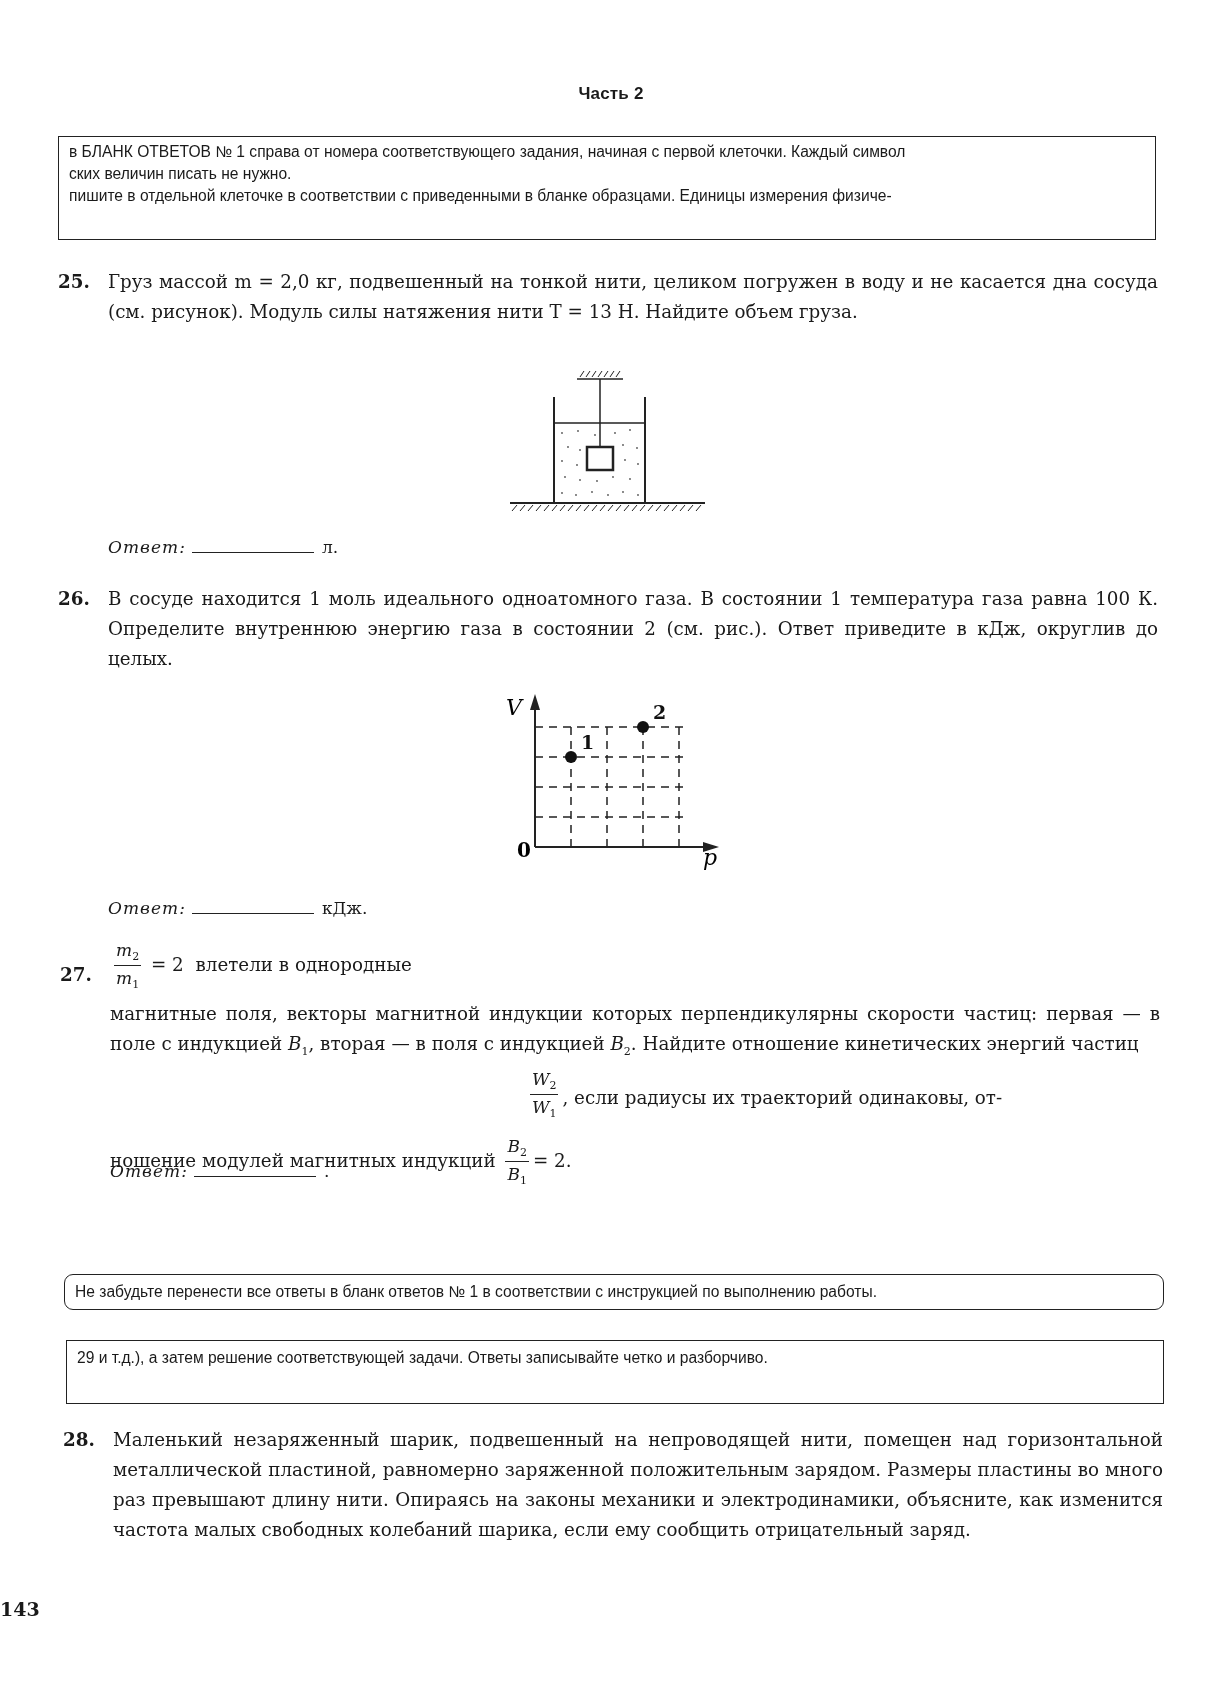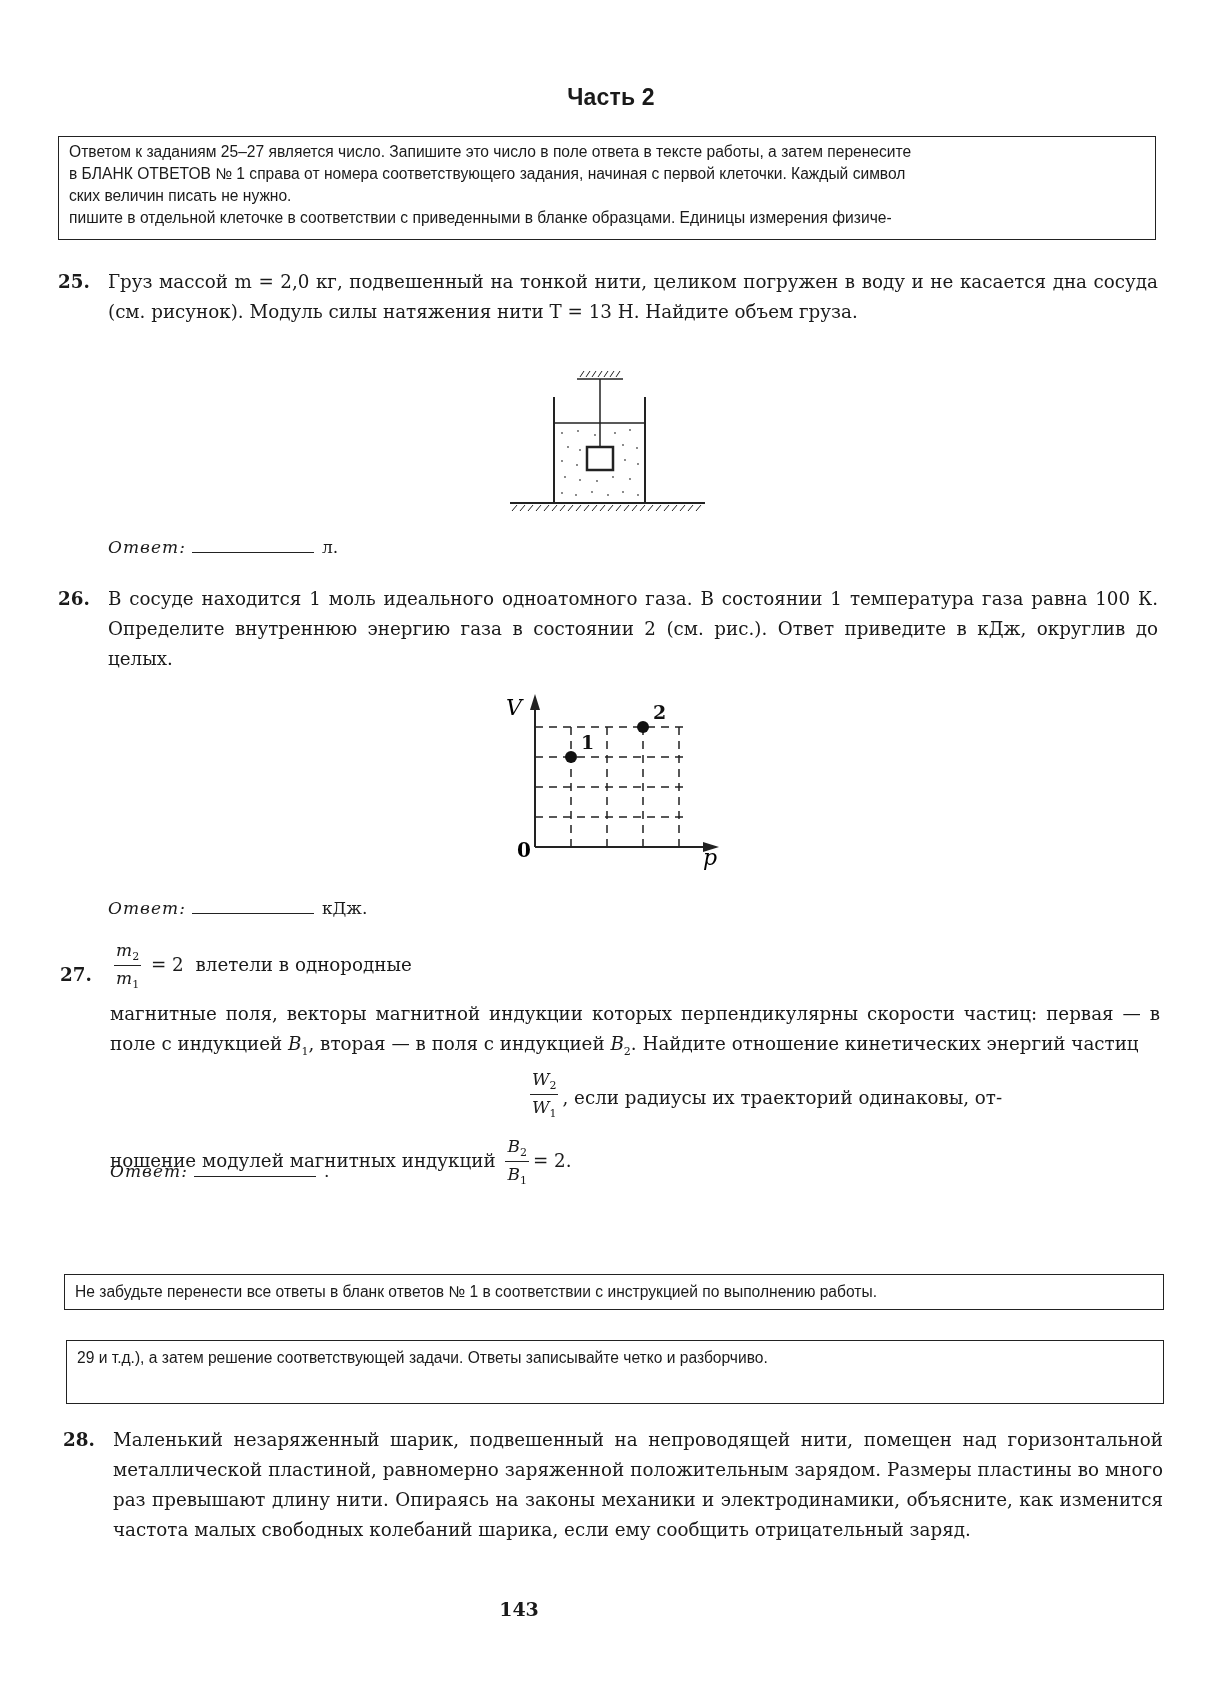--- a/index.html
+++ b/index.html
@@ -1,50 +1,49 @@
 <!DOCTYPE html>
 <html><head>
 <meta charset="utf-8">
 <style>
   html, body { margin: 0; padding: 0; background: #ffffff; }
   body { width: 1222px; height: 1706px; position: relative; overflow: hidden; color: #1a1a1a; }
-  .part-title { position: absolute; top: 84px; left: 0; width: 1222px; text-align: center; font-family: "Liberation Sans", sans-serif; font-weight: bold; font-size: 23px; letter-spacing: 0.2px; }
+  .part-title { position: absolute; top: 84px; left: 0; width: 1222px; text-align: center; font-family: "Liberation Sans", sans-serif; font-weight: bold; font-size: 17px; letter-spacing: 0.2px; }
   .box { position: absolute; border: 1.6px solid #222; box-sizing: border-box; font-family: "Liberation Sans", sans-serif; font-size: 15.6px; line-height: 22px; color: #1a1a1a; }
   .box1 { left: 58px; top: 136px; width: 1098px; height: 104px; padding: 4px 10px; }
-  .box2 { left: 64px; top: 1274px; width: 1100px; height: 36px; padding: 6px 10px; }
+  .box2 { left: 64px; top: 1274px; width: 1100px; height: 36px; padding: 6px 10px; border-radius: 9px; }
   .box3 { left: 66px; top: 1340px; width: 1098px; height: 64px; padding: 6px 10px; }
   .task { position: absolute; font-family: "DejaVu Serif", "Liberation Serif", serif; font-size: 18.3px; line-height: 30px; text-align: justify; color: #1a1a1a; }
   .task .num { position: absolute; left: -50px; top: 0; font-weight: bold; }
   .task p { margin: 0; }
   .t25 { left: 108px; top: 267px; width: 1050px; }
   .t26 { left: 108px; top: 584px; width: 1050px; }
   .t27 { left: 110px; top: 960px; width: 1050px; }
   .t28 { left: 113px; top: 1425px; width: 1050px; }
   .answer { position: absolute; font-family: "DejaVu Serif", "Liberation Serif", serif; font-size: 17px; }
   .answer .lbl { font-style: italic; letter-spacing: 1px; }
   .answer .blank { display: inline-block; width: 122px; border-bottom: 1.5px solid #222; margin: 0 8px 0 6px; height: 16px; vertical-align: baseline; }
   .a25 { left: 108px; top: 536px; }
   .a26 { left: 108px; top: 897px; }
   .a27 { left: 110px; top: 1160px; }
   .frac { display: inline-block; vertical-align: middle; font-style: italic; line-height: 1; margin: 0 4px; }
   .frac .top, .frac .bot { display: block; padding: 0 2px; font-size: 17px; }
   .frac .top { border-bottom: 1.2px solid #222; padding-bottom: 3px; }
   .frac .bot { padding-top: 4px; }
   .frac sub { font-size: 11px; font-style: normal; }
   .it { font-style: italic; }
-  .page-number { position: absolute; top: 1598px; left: 0; width: 1038px; text-align: center; font-family: "DejaVu Serif", serif; font-weight: bold; font-size: 19px; }
+  .page-number { position: absolute; top: 1598px; left: 0; width: 1038px; font-family: "DejaVu Serif", serif; font-weight: bold; font-size: 19px; }
   .fig { position: absolute; }
 </style>
 </head>
 <body>
 
 <div class="part-title">Часть 2</div>
 
 <div class="box box1">
-  <div>Ответом к заданиям 25–27 является число. Запишите это число в поле ответа в тексте работы, а затем перенесите</div>
   <div>в БЛАНК ОТВЕТОВ № 1 справа от номера соответствующего задания, начиная с первой клеточки. Каждый символ</div>
   <div>ских величин писать не нужно.</div>
   <div>пишите в отдельной клеточке в соответствии с приведенными в бланке образцами. Единицы измерения физиче-</div>
 </div>
 
 <div class="task t25">
   <span class="num">25.</span>
   <p>Груз массой m = 2,0 кг, подвешенный на тонкой нити, целиком погружен в воду и не касается дна сосуда (см. рисунок). Модуль силы натяжения нити T = 13 Н. Найдите объем груза.</p>
 </div>
 

